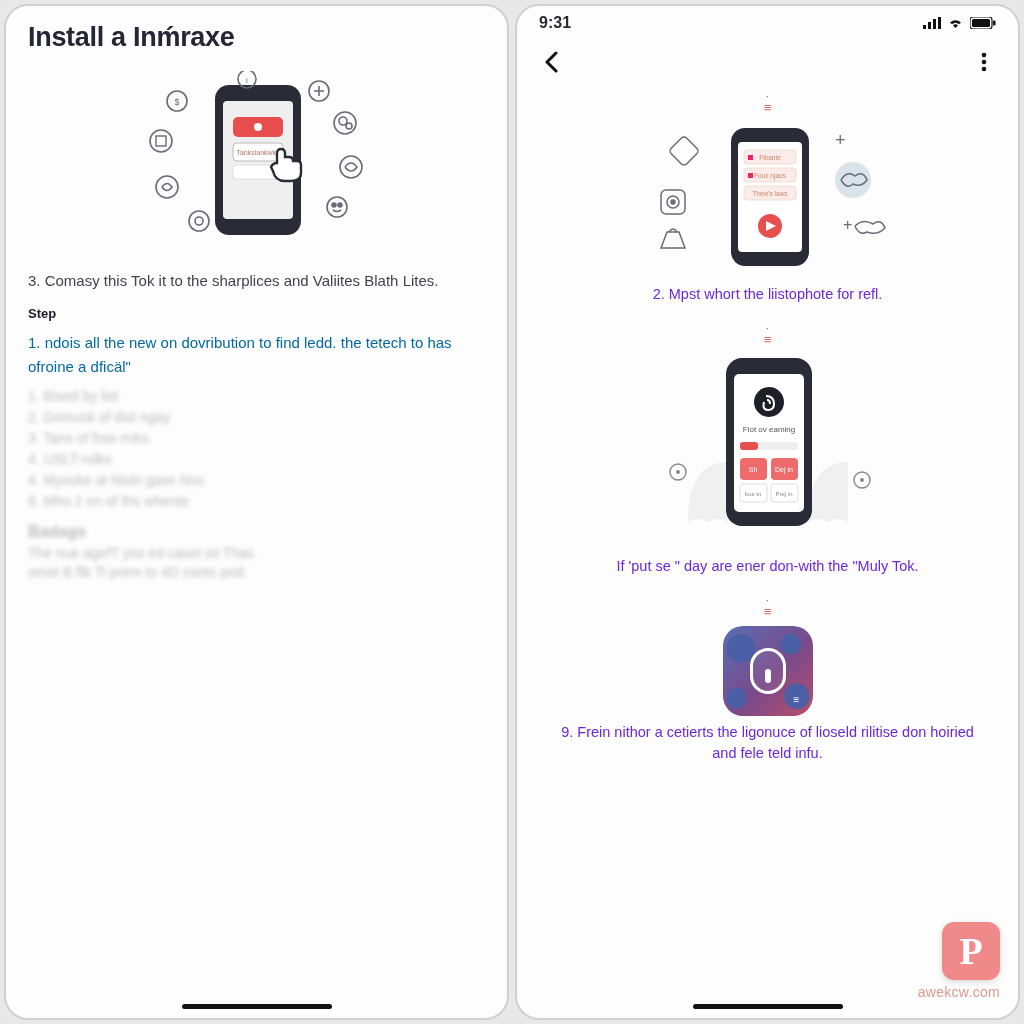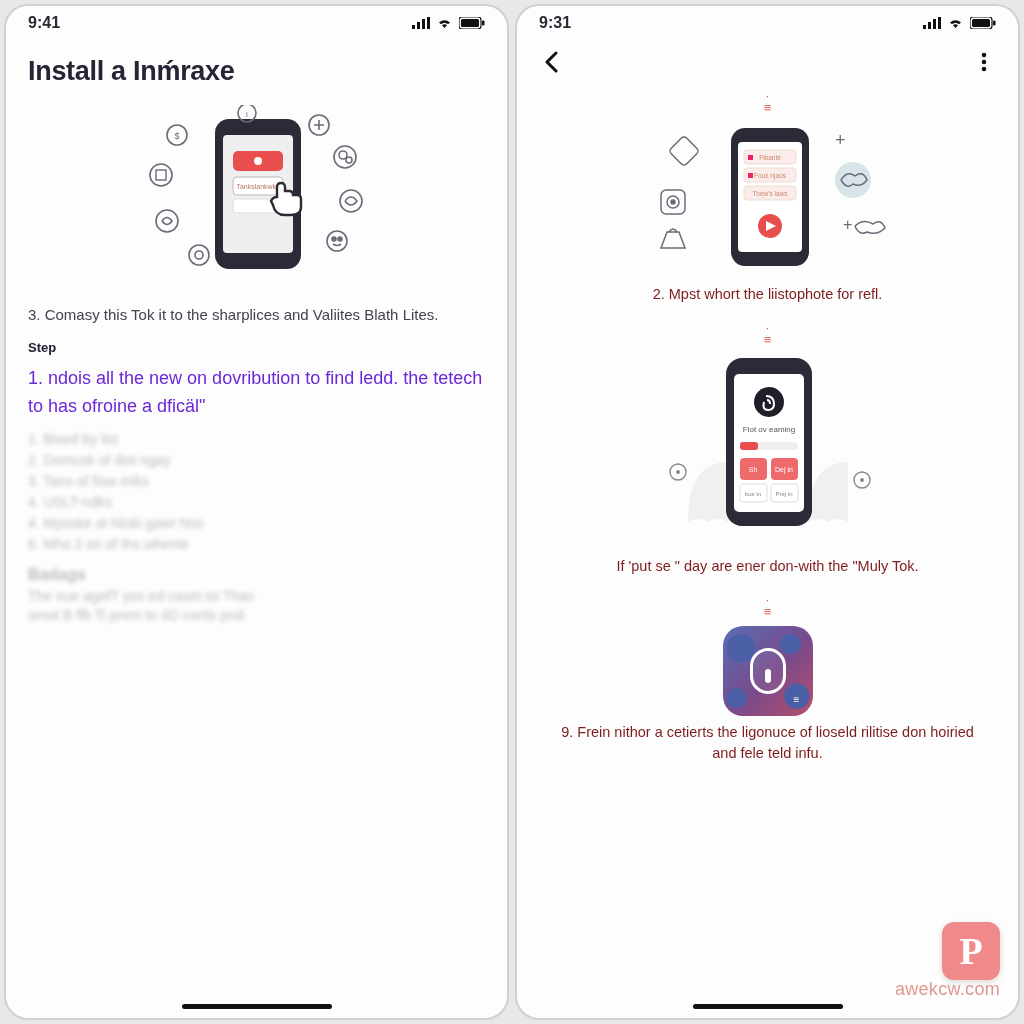--- a/index.html
+++ b/index.html
@@ -7,75 +7,50 @@
   .stage { width:1024px; height:1024px; display:flex; gap:6px; padding:4px; }
   .phone { flex:1; background:#fdfdfd; border-radius:24px; border:2px solid #d0d0d0; display:flex; flex-direction:column; overflow:hidden; position:relative; }
   .status-bar { height:34px; display:flex; align-items:center; justify-content:space-between; padding:0 22px; font-size:16px; font-weight:600; }
   .status-right { display:flex; align-items:center; gap:6px; }
   .sig-icn, .wifi-icn, .bat-icn { display:inline-flex; }
   .content { flex:1; padding:0 22px 22px 22px; overflow:hidden; }
   h1.title { font-size:27px; font-weight:700; color:#252535; margin:16px 0 18px 0; letter-spacing:-.3px; }
   .illus { display:flex; justify-content:center; margin:4px 0 18px 0; }
   .step-line { font-size:15px; line-height:1.55; color:#434350; margin:6px 0; }
   .step-hdr { font-size:13px; font-weight:800; color:#202030; margin:14px 0 10px 0; }
-  .sub-intro { font-size:18px; line-height:1.55; color:#6d28d9; margin:4px 0 10px 0; }
+  .sub-intro { font-size:15px; line-height:1.55; color:#0369a1; margin:4px 0 10px 0; }
   .blur-list .blur-item { font-size:14px; color:#bdbdbd; filter:blur(2.3px); margin:5px 0; }
   .blur-hdr { font-size:16px; font-weight:700; color:#bdbdbd; filter:blur(2.3px); margin:14px 0 4px 0; }
   .blur-p .blur-item { font-size:14px; color:#bdbdbd; filter:blur(2.3px); margin:3px 0; }
   .home-ind { position:absolute; bottom:9px; left:50%; transform:translateX(-50%); width:150px; height:5px; background:#111; border-radius:3px; }
   .nav-bar { height:44px; display:flex; align-items:center; justify-content:space-between; padding:0 18px; }
   .back-btn, .more-btn { width:32px; height:32px; display:flex; align-items:center; justify-content:center; background:none; border:none; cursor:pointer; }
   .r-sec { text-align:center; margin-bottom:16px; }
   .r-div-wrap { display:flex; justify-content:center; margin:6px 0; }
   .r-div { color:#e26060; font-size:13px; line-height:12px; letter-spacing:0; text-align:center; }
-  .r-caption { font-size:14.5px; color:#7f1d1d; line-height:1.5; padding:0 10px; }
+  .r-caption { font-size:14.5px; color:#6d28d9; line-height:1.5; padding:0 10px; }
   .app-icon { width:90px; height:90px; border-radius:20px; margin:8px auto 6px auto;
     background:
       radial-gradient(circle at 20% 25%, #4a5fa5 0 14%, transparent 15%),
       radial-gradient(circle at 75% 20%, #4a5fa5 0 10%, transparent 11%),
       radial-gradient(circle at 82% 78%, #4a5fa5 0 12%, transparent 13%),
       radial-gradient(circle at 15% 80%, #4a5fa5 0 9%, transparent 10%),
       linear-gradient(135deg,#5a6db5 0%, #7a4a8a 55%, #b84e6a 100%);
     display:flex; align-items:center; justify-content:center; position:relative; }
   .app-icon .key { width:36px; height:46px; border:3px solid #fff; border-radius:18px; position:relative; background:rgba(255,255,255,.06); }
   .app-icon .key::after { content:""; position:absolute; bottom:8px; left:50%; transform:translateX(-50%); width:6px; height:14px; background:#fff; border-radius:3px; }
   .p-badge { position:absolute; right:18px; bottom:38px; width:58px; height:58px; border-radius:12px; background:#f08a8a; display:flex; align-items:center; justify-content:center; color:#fff; font-size:38px; font-weight:600; font-family:Georgia,serif; box-shadow:0 2px 6px rgba(0,0,0,.15); }
-  .wm { position:absolute; right:18px; bottom:18px; font-size:18px; color:#c54; opacity:.6; letter-spacing:.3px; }
+  .wm { position:absolute; right:18px; bottom:18px; font-size:14px; color:#c54; opacity:.6; letter-spacing:.3px; }
 </style>
 </head>
 <body>
 
 <div class="stage">
 
   <div class="phone">
-    <div class="status-bar">
-      <span>9:41</span>
-      <div class="status-right">
-        <span class="sig-icn">
-          <svg width="18" height="12" viewBox="0 0 18 12">
-              <rect x="0" y="8" width="3" height="4" fill="#111"></rect>
-              <rect x="5" y="5" width="3" height="7" fill="#111"></rect>
-              <rect x="10" y="2" width="3" height="10" fill="#111"></rect>
-              <rect x="15" y="0" width="3" height="12" fill="#111"></rect>
-            </svg>
-        </span>
-        <span class="wifi-icn">
-          <svg width="17" height="12" viewBox="0 0 17 12">
-              <path d="M8.5 11 L6 8.2 Q8.5 6.2 11 8.2 Z M3 5.5 Q8.5 1 14 5.5 L12 7.3 Q8.5 4 5 7.3 Z" fill="#111"></path>
-            </svg>
-        </span>
-        <span class="bat-icn">
-          <svg width="26" height="12" viewBox="0 0 26 12">
-              <rect x="0" y="0" width="22" height="12" rx="3" fill="none" stroke="#111" stroke-width="1.2"></rect>
-              <rect x="2" y="2" width="18" height="8" rx="1.5" fill="#111"></rect>
-              <rect x="23" y="3.5" width="2.5" height="5" rx="1" fill="#111"></rect>
-            </svg>
-        </span>
-      </div>
-    </div>
 
     <div class="content">
       <h1 class="title">Install a Inḿraxe</h1>
 
       <div class="illus">
         <svg width="320" height="180" viewBox="0 0 320 180">
 
           <rect x="118" y="14" width="86" height="150" rx="14" fill="#2b2b38"></rect>
           <rect x="126" y="30" width="70" height="118" rx="4" fill="#efefef"></rect>
           <rect x="136" y="46" width="50" height="20" rx="5" fill="#e84e4e"></rect>

